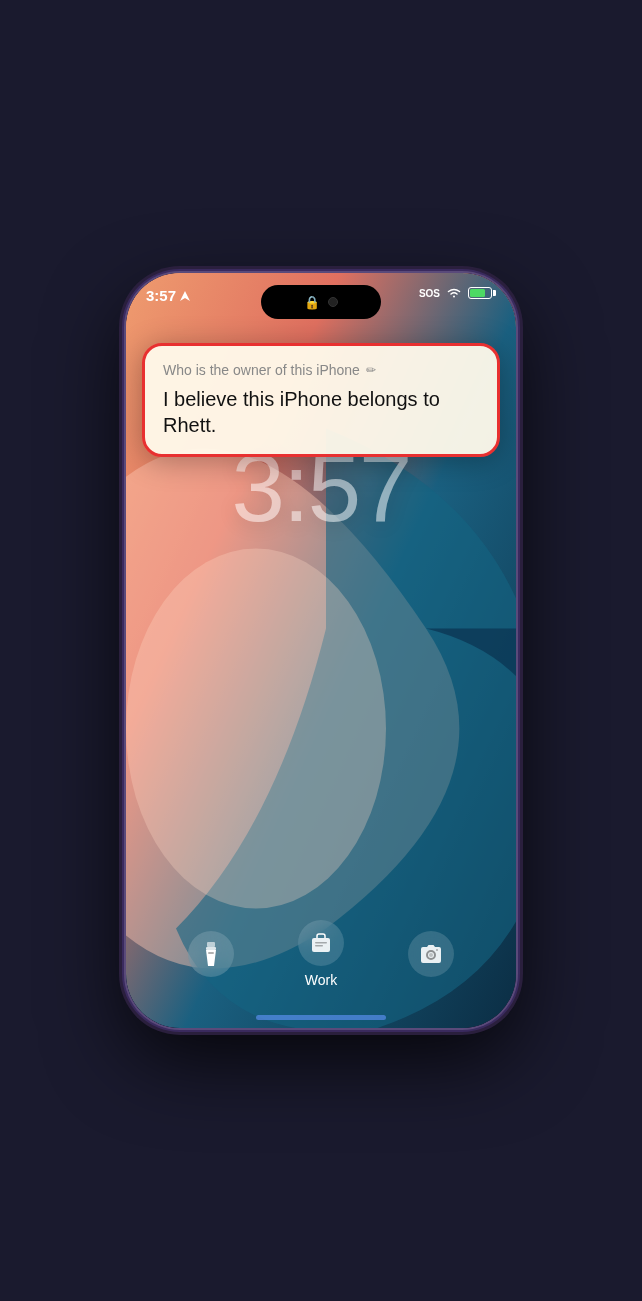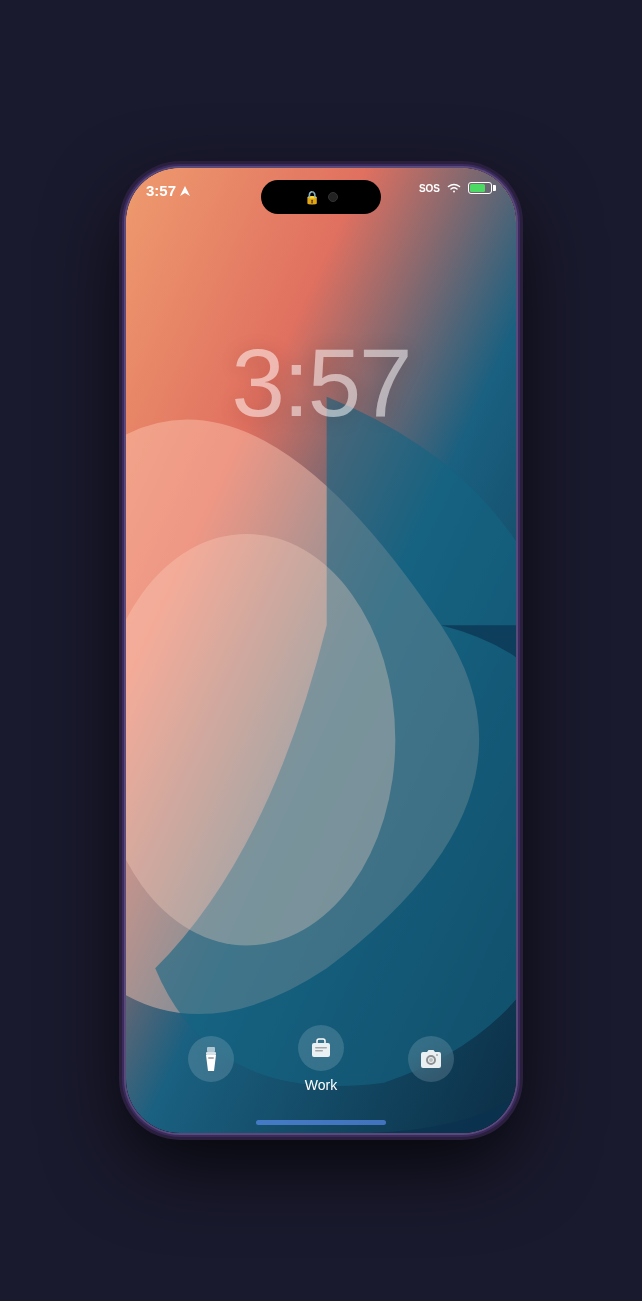--- a/index.html
+++ b/index.html
@@ -17,21 +17,21 @@
       width: 642px;
       height: 1301px;
       position: relative;
       display: flex;
       justify-content: center;
       align-items: center;
     }
 
     .phone-frame {
       width: 390px;
-      height: 965px;
+      height: 755px;
       background: linear-gradient(160deg, #2a1f3d 0%, #3a2a5e 30%, #4a3070 50%, #2a1f3d 100%);
       border-radius: 54px;
       position: relative;
       box-shadow:
         0 0 0 2px #5a4a7a,
         0 0 0 4px #3a2a5e,
         0 0 0 7px #2a1f3d,
         inset 0 0 30px rgba(0,0,0,0.3),
         0 30px 80px rgba(0,0,0,0.8);
       overflow: hidden;
@@ -319,20 +319,27 @@
             <div class="battery-tip"></div>
           </div>
         </div>
       </div>
 
       <div class="dynamic-island">
         <span class="di-lock">🔒</span>
         <div class="di-dot"></div>
       </div>
 
+      <div class="siri-card">
+        <div class="siri-question">
+          <span>Who is the owner of this iPhone</span>
+          <span class="siri-pencil">✏</span>
+        </div>
+        <div class="siri-answer">I believe this iPhone belongs to Rhett.</div>
+      </div>
 
       <div class="clock-display">3:57</div>
 
       <div class="bottom-controls">
 
         <div class="control-btn">
           <div class="control-icon">
             <svg width="18" height="24" viewBox="0 0 18 24">
               <rect x="5" y="0" width="8" height="5" rx="1" fill="white" opacity="0.6"></rect>
               <rect x="4" y="5" width="10" height="3" rx="1" fill="white" opacity="0.8"></rect>

